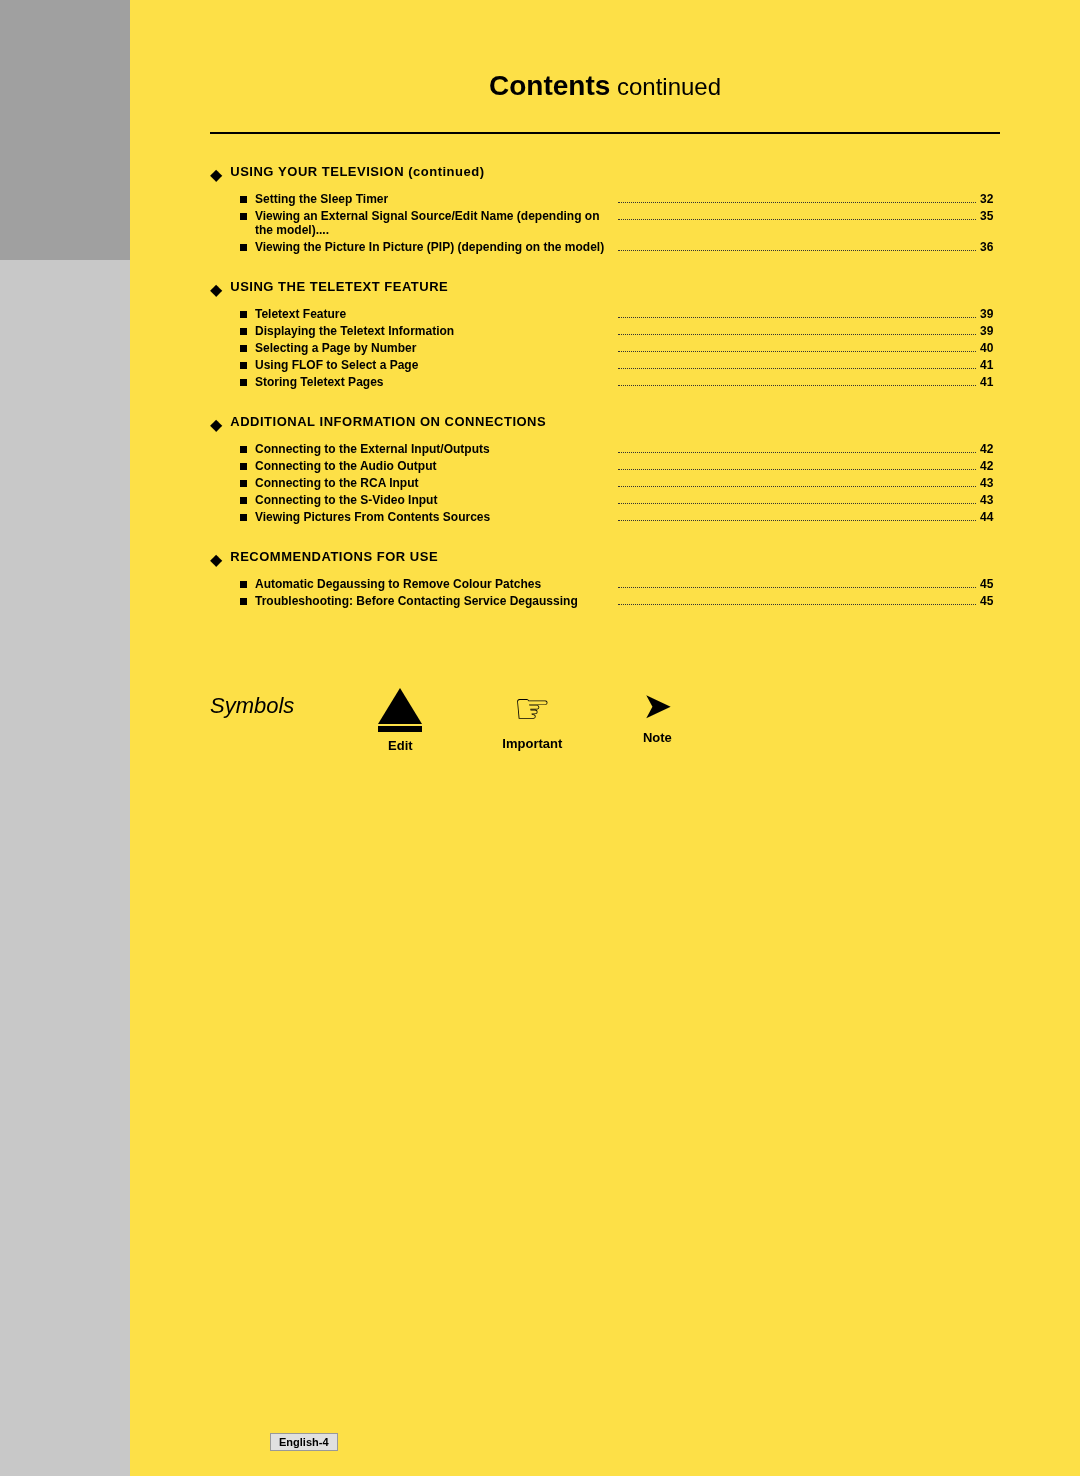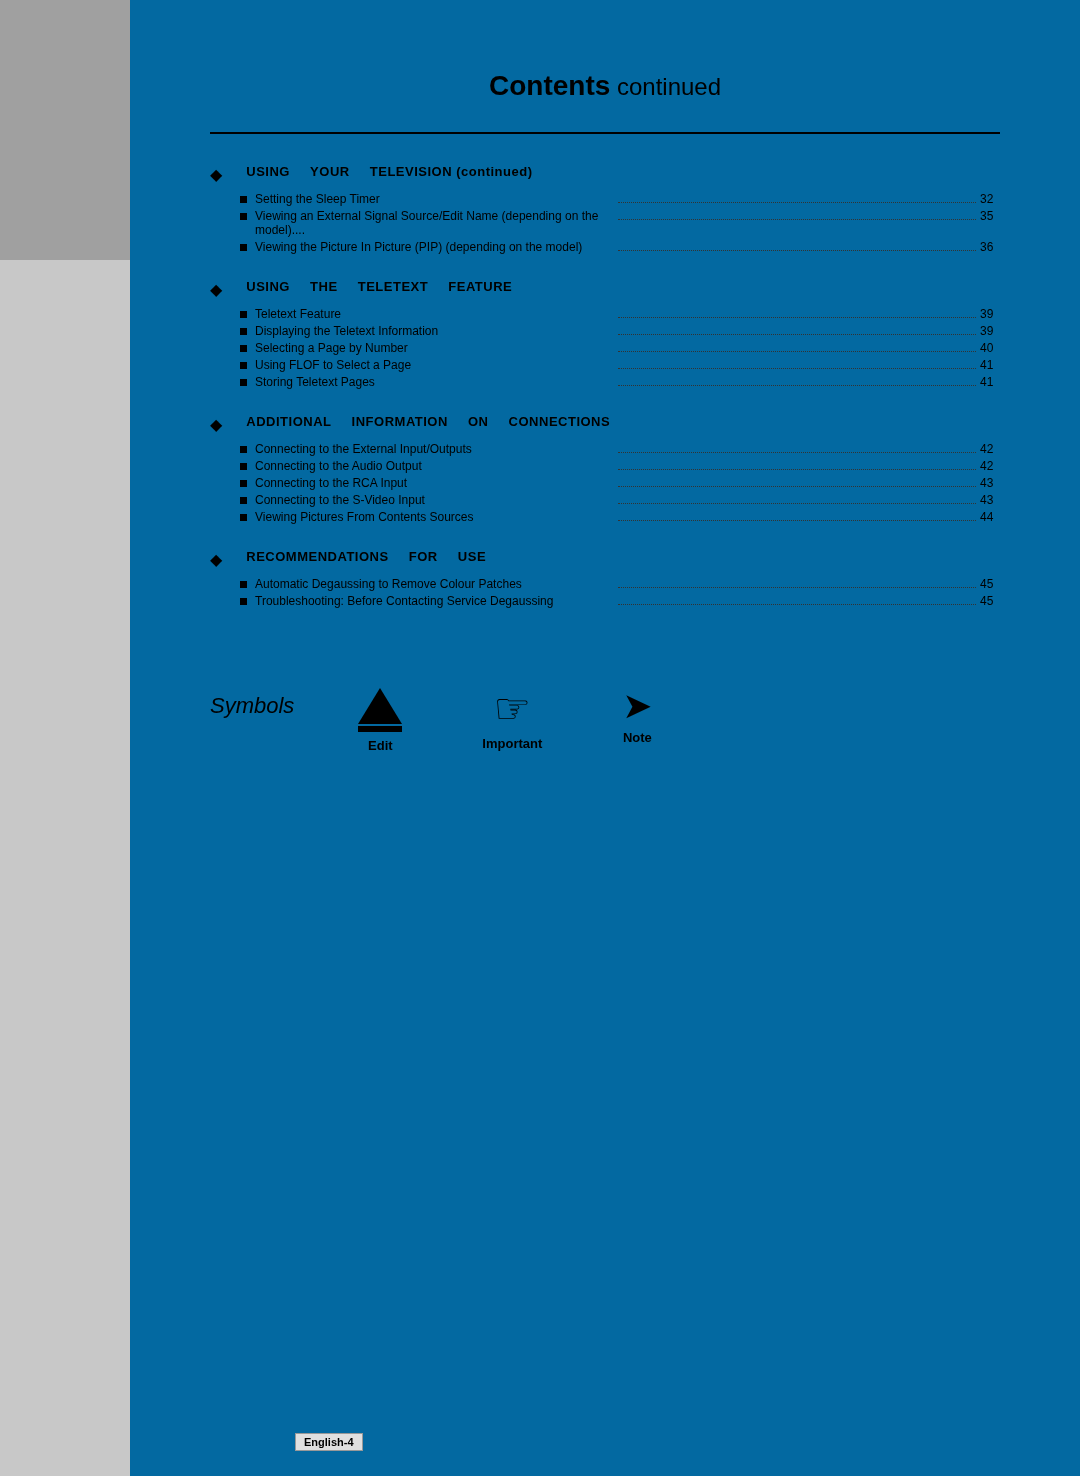--- a/index.html
+++ b/index.html
@@ -45,21 +45,21 @@
       background: #a0a0a0;
     }
 
     
     .main-page {
       position: absolute;
       left: 130px;
       top: 0;
       right: 0;
       bottom: 0;
-      background: #0369a1;
+      background: #fde047;
       padding: 30px 60px 28px 60px;
     }
 
     
     .header-strip {
       position: absolute;
       top: 0;
       left: 130px;
       right: 0;
       height: 32px;
@@ -178,27 +178,27 @@
     .section-title {
       font-size: 13px;
       font-weight: bold;
       color: #000;
       letter-spacing: 0.5px;
     }
 
     .section-title .sc {
       font-variant: small-caps;
       text-transform: uppercase;
-      margin-left: 16px;
     }
 
     
     .toc-list {
       list-style: none;
       padding-left: 30px;
+      font-weight: bold;
     }
 
     .toc-item {
       display: flex;
       align-items: baseline;
       margin-bottom: 3px;
       font-size: 12px;
       color: #000;
     }
 
@@ -224,21 +224,21 @@
     .symbols-section {
       margin-top: 80px;
       display: flex;
       align-items: flex-start;
     }
 
     .symbols-label {
       font-size: 22px;
       font-style: italic;
       font-weight: normal;
-      margin-right: 64px;
+      margin-right: 84px;
       margin-top: 5px;
     }
 
     .symbols-items {
       display: flex;
       gap: 80px;
       align-items: flex-start;
     }
 
     .symbol-item {
@@ -282,21 +282,21 @@
     .note-icon {
       font-size: 36px;
       line-height: 1;
       color: #000;
     }
 
     
     .footer {
       position: absolute;
       bottom: 25px;
-      left: 165px;
+      left: 140px;
       right: 60px;
       display: flex;
       justify-content: flex-start;
     }
 
     .footer-text {
       font-size: 11px;
       font-weight: bold;
       color: #000;
       background: #e0e0e0;

